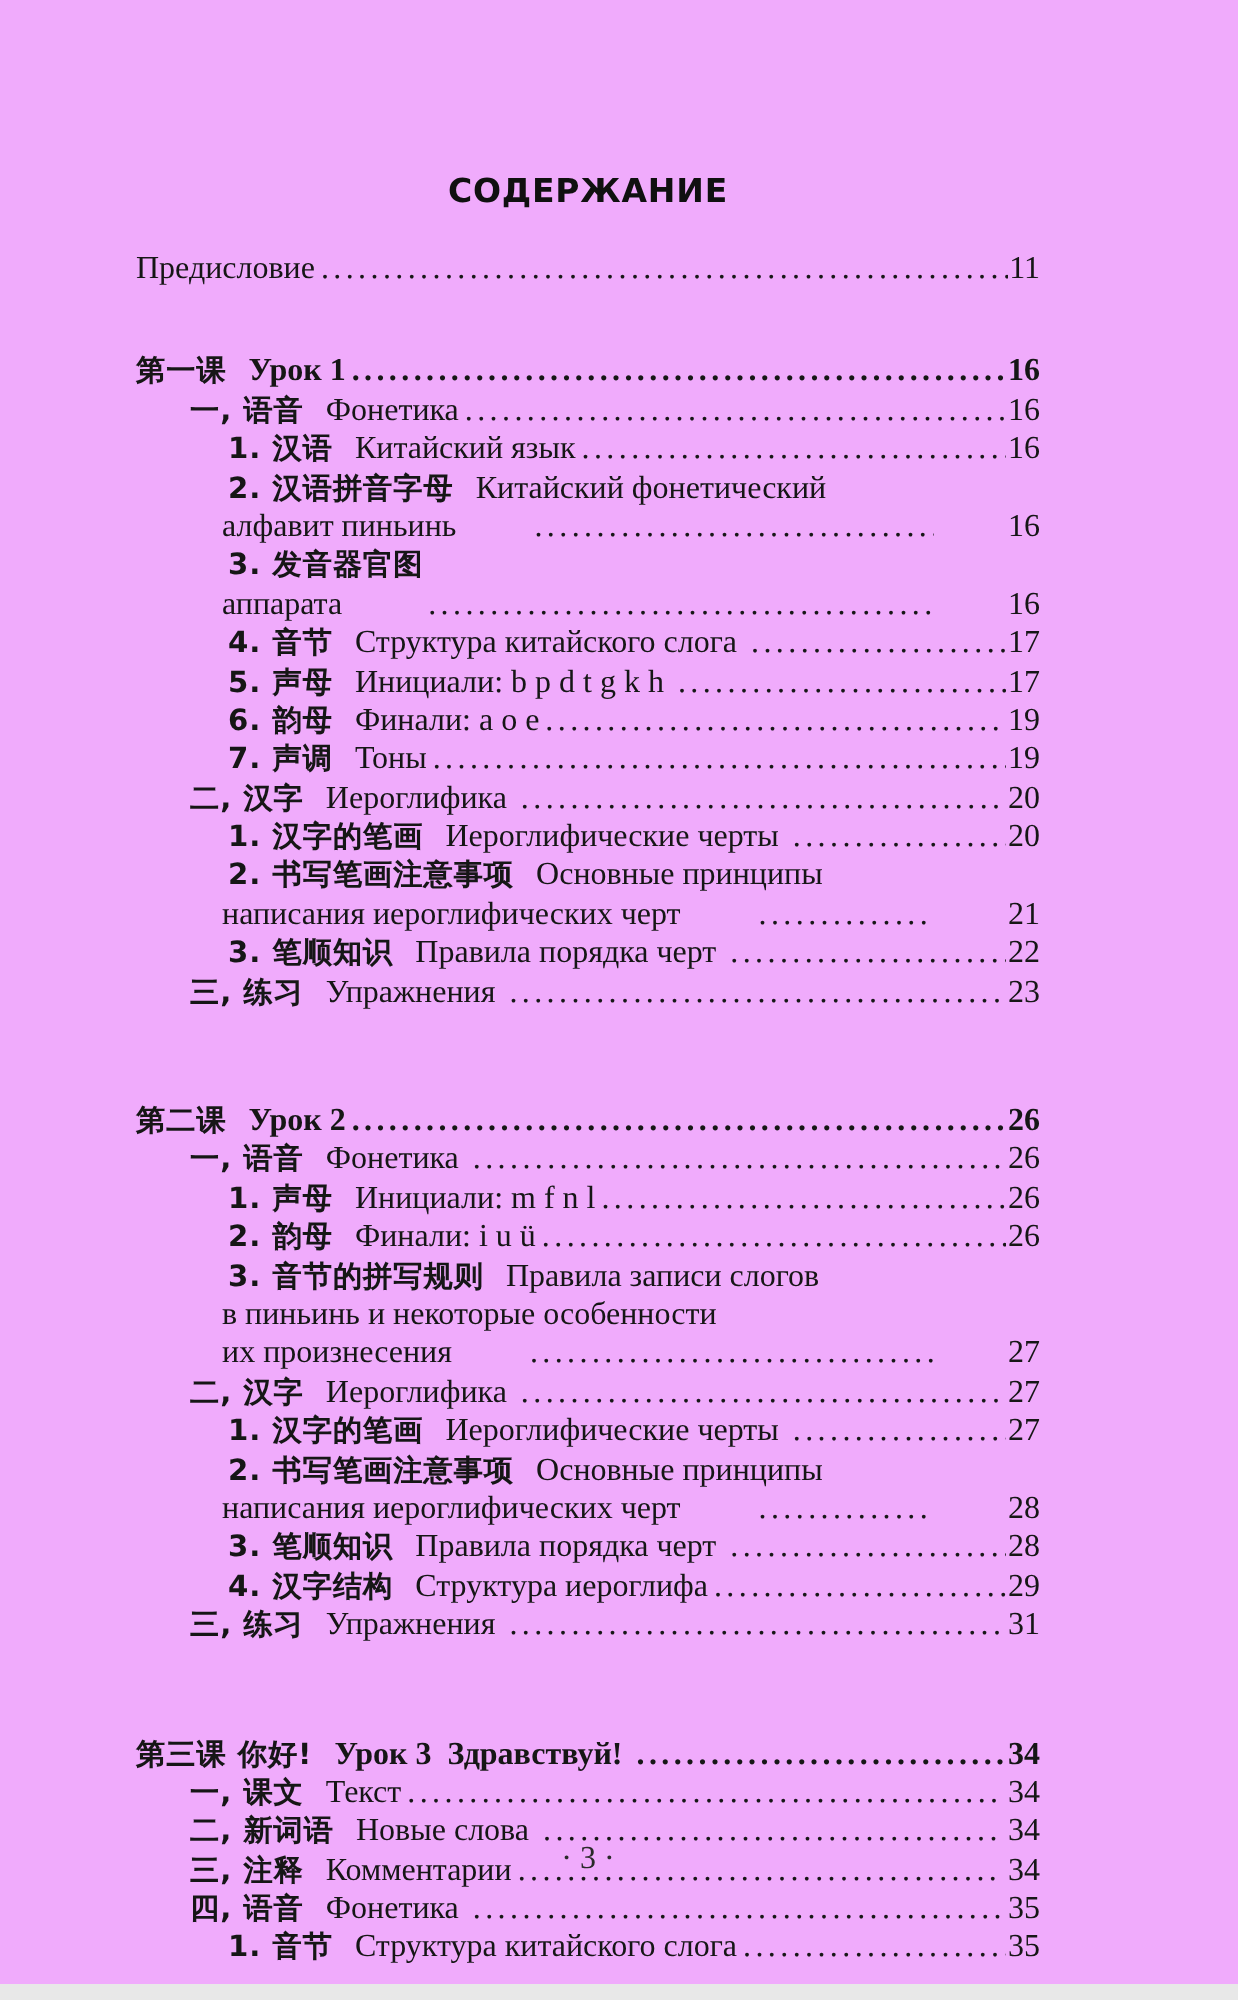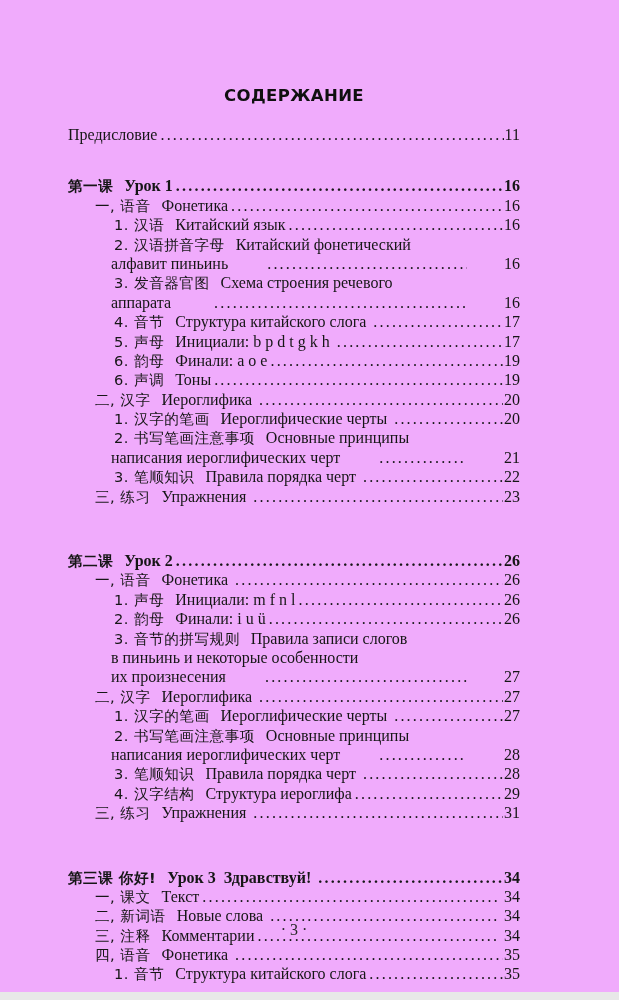--- a/index.html
+++ b/index.html
@@ -37,21 +37,21 @@
     height:19.4px;
     white-space:pre;
   }
   .toc-line.bold{font-weight:700;margin-top:32px;}
   .i0{padding-left:0;}
   .i1{padding-left:27px;}
   .i2{padding-left:46px;}
   .i3{padding-left:43px;gap:36px;}
   .zh{
     font-family:"DejaVu Sans",sans-serif;
-    font-weight:400;
+    font-weight:700;
     font-size:14.6px;
     letter-spacing:.5px;
     margin-right:11px;
     white-space:pre;
   }
   .toc-line.bold .zh{font-weight:700;}
   .ru{white-space:pre;}
   .dots{
     flex:1 1 auto;
     overflow:hidden;
@@ -78,26 +78,26 @@
 <div class="page">
   <div class="content">
     <h1 class="title">СОДЕРЖАНИЕ</h1>
     <div class="toc" id="toc">
         <div class="toc-line i0"><span class="ru">Предисловие</span><span class="dots"></span><span class="page-num">11</span></div>
         <div class="toc-line i0 bold"><span class="zh">第一课</span><span class="ru">Урок 1</span><span class="dots"></span><span class="page-num">16</span></div>
         <div class="toc-line i1"><span class="zh">一, 语音</span><span class="ru">Фонетика</span><span class="dots"></span><span class="page-num">16</span></div>
         <div class="toc-line i2"><span class="zh">1. 汉语</span><span class="ru">Китайский язык</span><span class="dots"></span><span class="page-num">16</span></div>
         <div class="toc-line i2"><span class="zh">2. 汉语拼音字母</span><span class="ru">Китайский фонетический</span></div>
         <div class="toc-line i3"><span class="ru">алфавит пиньинь</span><span class="dots"></span><span class="page-num">16</span></div>
-        <div class="toc-line i2"><span class="zh">3. 发音器官图</span><span class="ru">Схема строения речевого</span></div>
+        <div class="toc-line i2"><span class="zh">3. 发音器官图</span></div>
         <div class="toc-line i3"><span class="ru">аппарата </span><span class="dots"></span><span class="page-num">16</span></div>
         <div class="toc-line i2"><span class="zh">4. 音节</span><span class="ru">Структура китайского слога </span><span class="dots"></span><span class="page-num">17</span></div>
         <div class="toc-line i2"><span class="zh">5. 声母</span><span class="ru">Инициали: b p d t g k h </span><span class="dots"></span><span class="page-num">17</span></div>
         <div class="toc-line i2"><span class="zh">6. 韵母</span><span class="ru">Финали: a o e</span><span class="dots"></span><span class="page-num">19</span></div>
-        <div class="toc-line i2"><span class="zh">6. 声调</span><span class="ru">Тоны</span><span class="dots"></span><span class="page-num">19</span></div>
+        <div class="toc-line i2"><span class="zh">7. 声调</span><span class="ru">Тоны</span><span class="dots"></span><span class="page-num">19</span></div>
         <div class="toc-line i1"><span class="zh">二, 汉字</span><span class="ru">Иероглифика </span><span class="dots"></span><span class="page-num">20</span></div>
         <div class="toc-line i2"><span class="zh">1. 汉字的笔画</span><span class="ru">Иероглифические черты </span><span class="dots"></span><span class="page-num">20</span></div>
         <div class="toc-line i2"><span class="zh">2. 书写笔画注意事项</span><span class="ru">Основные принципы</span></div>
         <div class="toc-line i3"><span class="ru">написания иероглифических черт</span><span class="dots"></span><span class="page-num">21</span></div>
         <div class="toc-line i2"><span class="zh">3. 笔顺知识</span><span class="ru">Правила порядка черт </span><span class="dots"></span><span class="page-num">22</span></div>
         <div class="toc-line i1"><span class="zh">三, 练习</span><span class="ru">Упражнения </span><span class="dots"></span><span class="page-num">23</span></div>
         <div class="section-gap"></div>
         <div class="toc-line i0 bold"><span class="zh">第二课</span><span class="ru">Урок 2</span><span class="dots"></span><span class="page-num">26</span></div>
         <div class="toc-line i1"><span class="zh">一, 语音</span><span class="ru">Фонетика </span><span class="dots"></span><span class="page-num">26</span></div>
         <div class="toc-line i2"><span class="zh">1. 声母</span><span class="ru">Инициали: m f n l</span><span class="dots"></span><span class="page-num">26</span></div>

